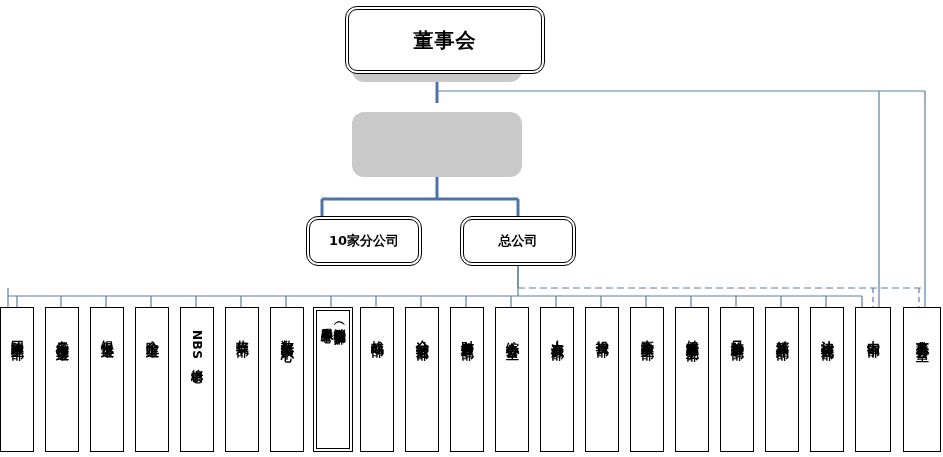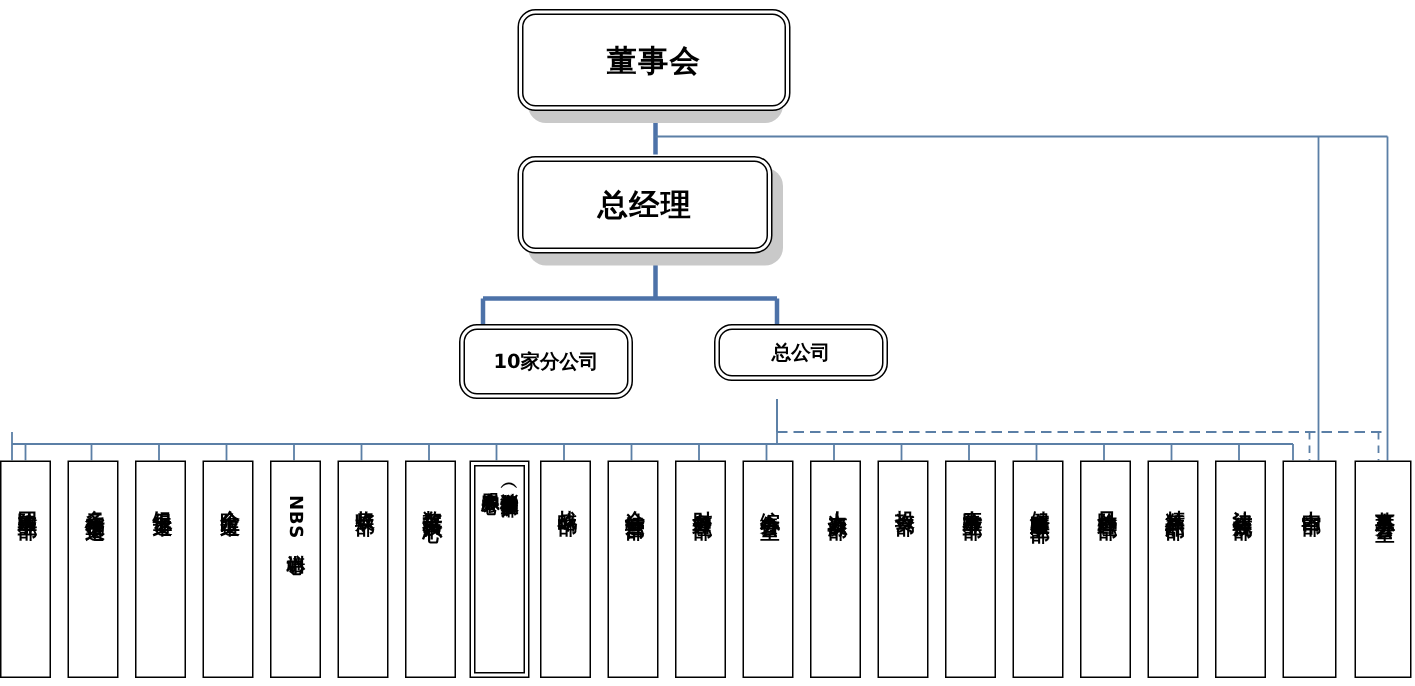--- a/index.html
+++ b/index.html
@@ -156,33 +156,30 @@
       <line x1="646" y1="296" x2="646" y2="307"></line>
       <line x1="691" y1="296" x2="691" y2="307"></line>
       <line x1="736" y1="296" x2="736" y2="307"></line>
       <line x1="781" y1="296" x2="781" y2="307"></line>
       <line x1="826" y1="296" x2="826" y2="307"></line>
       <line x1="862" y1="296" x2="862" y2="307"></line>
     </g>
   </svg>
 
   <div class="node-shadow" style="left:352px; top:14px; width:170px; height:68px;"></div>
-  <div class="node-round" style="left:345px; top:6px; width:182px; height:68px;text-align:center;">
+  <div class="node-round" style="left:345px; top:6px; width:200px; height:68px;text-align:center;">
     <span class="node-label tier1">董事会</span>
   </div>
 
   <div class="node-shadow" style="left:352px; top:112px; width:170px; height:65px;"></div>
-  <div class="node-round" style="left:345px; top:104px; width:170px; height:65px;">
-    <span class="node-label tier2">总经理</span>
-  </div>
 
   <div class="node-round" style="left:274px; top:216px; width:116px; height:50px;margin-left:32px;">
     <span class="node-label tier3">10家分公司</span>
   </div>
-  <div class="node-round" style="left:460px; top:216px; width:116px; height:38px;margin-left:16px;">
+  <div class="node-round" style="left:460px; top:216px; width:116px; height:50px;">
     <span class="node-label tier3">总公司</span>
   </div>
 
   <div class="dept" style="left:0px; top:307px; width:34px; height:145px;">
     <span class="dept-text">团险事业部</span>
   </div>
 
   <div class="dept" style="left:45px; top:307px; width:34px; height:145px;">
     <span class="dept-text">多元行销渠道</span>
   </div>

